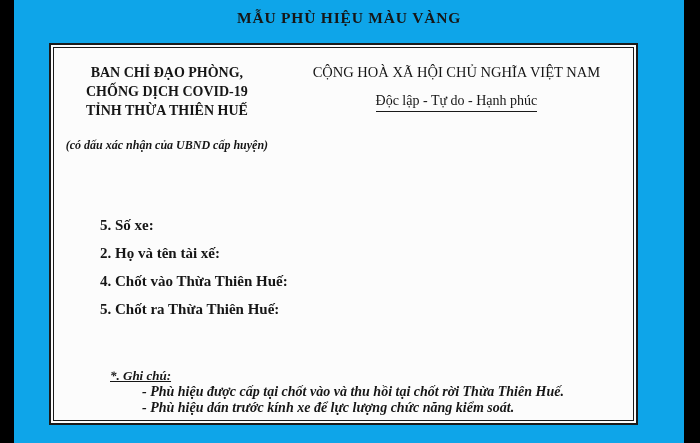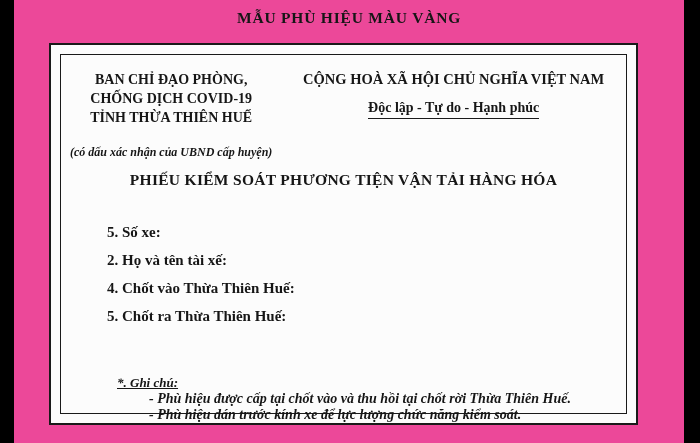--- a/index.html
+++ b/index.html
@@ -4,21 +4,21 @@
 <style>
   * { margin: 0; padding: 0; box-sizing: border-box; }
   html, body { width: 700px; height: 443px; overflow: hidden; }
   body {
     font-family: "Liberation Serif", "DejaVu Serif", serif;
     background: #ffffff;
   }
   .stage {
     position: relative;
     width: 700px; height: 443px;
-    background: #ec4899;
+    background: #0ea5e9;
     color: #161616;
   }
   .letterbox {
     position: absolute; top: 0; height: 443px;
     background: #000000;
   }
   .letterbox.left  { left: 0;  width: 14px; }
   .letterbox.right { right: 0; width: 16px; }
 
   .page-title {
@@ -28,21 +28,21 @@
     font-weight: bold;
     font-size: 15.5px;
     letter-spacing: 0.8px;
   }
 
   .doc {
     position: absolute;
     left: 49px; top: 43px;
     width: 589px; height: 382px;
     border: 2.5px solid #1a1a1a;
-    padding: 9px;
+    padding: 2px;
     background: #fcfcfc;
   }
   .doc-inner {
     position: relative;
     width: 100%; height: 100%;
     border: 1.5px solid #1a1a1a;
   }
 
   .header {
     position: absolute;
@@ -59,21 +59,21 @@
   .header-left .note {
     font-weight: 600;
     font-style: italic;
     font-size: 12px;
     line-height: 15px;
     margin-top: 18px;
   }
   .header-right {
     width: 61%;
     text-align: center;
-    font-weight: bold;
+    font-weight: normal;
   }
   .header-right .national { font-size: 14.5px; line-height: 19px; }
   .header-right .motto {
     display: inline-block;
     font-size: 14px;
     margin-top: 11px;
     padding-bottom: 2px;
     border-bottom: 1.5px solid #1a1a1a;
   }
 
@@ -135,21 +135,20 @@
           <div>CHỐNG DỊCH COVID-19</div>
           <div>TỈNH THỪA THIÊN HUẾ</div>
           <div class="note">(có dấu xác nhận của UBND cấp huyện)</div>
         </div>
         <div class="header-right">
           <div class="national">CỘNG HOÀ XÃ HỘI CHỦ NGHĨA VIỆT NAM</div>
           <span class="motto">Độc lập - Tự do - Hạnh phúc</span>
         </div>
       </div>
 
-      <div class="form-title">PHIẾU KIỂM SOÁT PHƯƠNG TIỆN VẬN TẢI HÀNG HÓA</div>
 
       <div class="fields">
         <div class="field">5. Số xe:</div>
         <div class="field">2. Họ và tên tài xế:</div>
         <div class="field">4. Chốt vào Thừa Thiên Huế:</div>
         <div class="field">5. Chốt ra Thừa Thiên Huế:</div>
       </div>
 
       <div class="notes">
         <div class="notes-heading">*. Ghi chú:</div>

